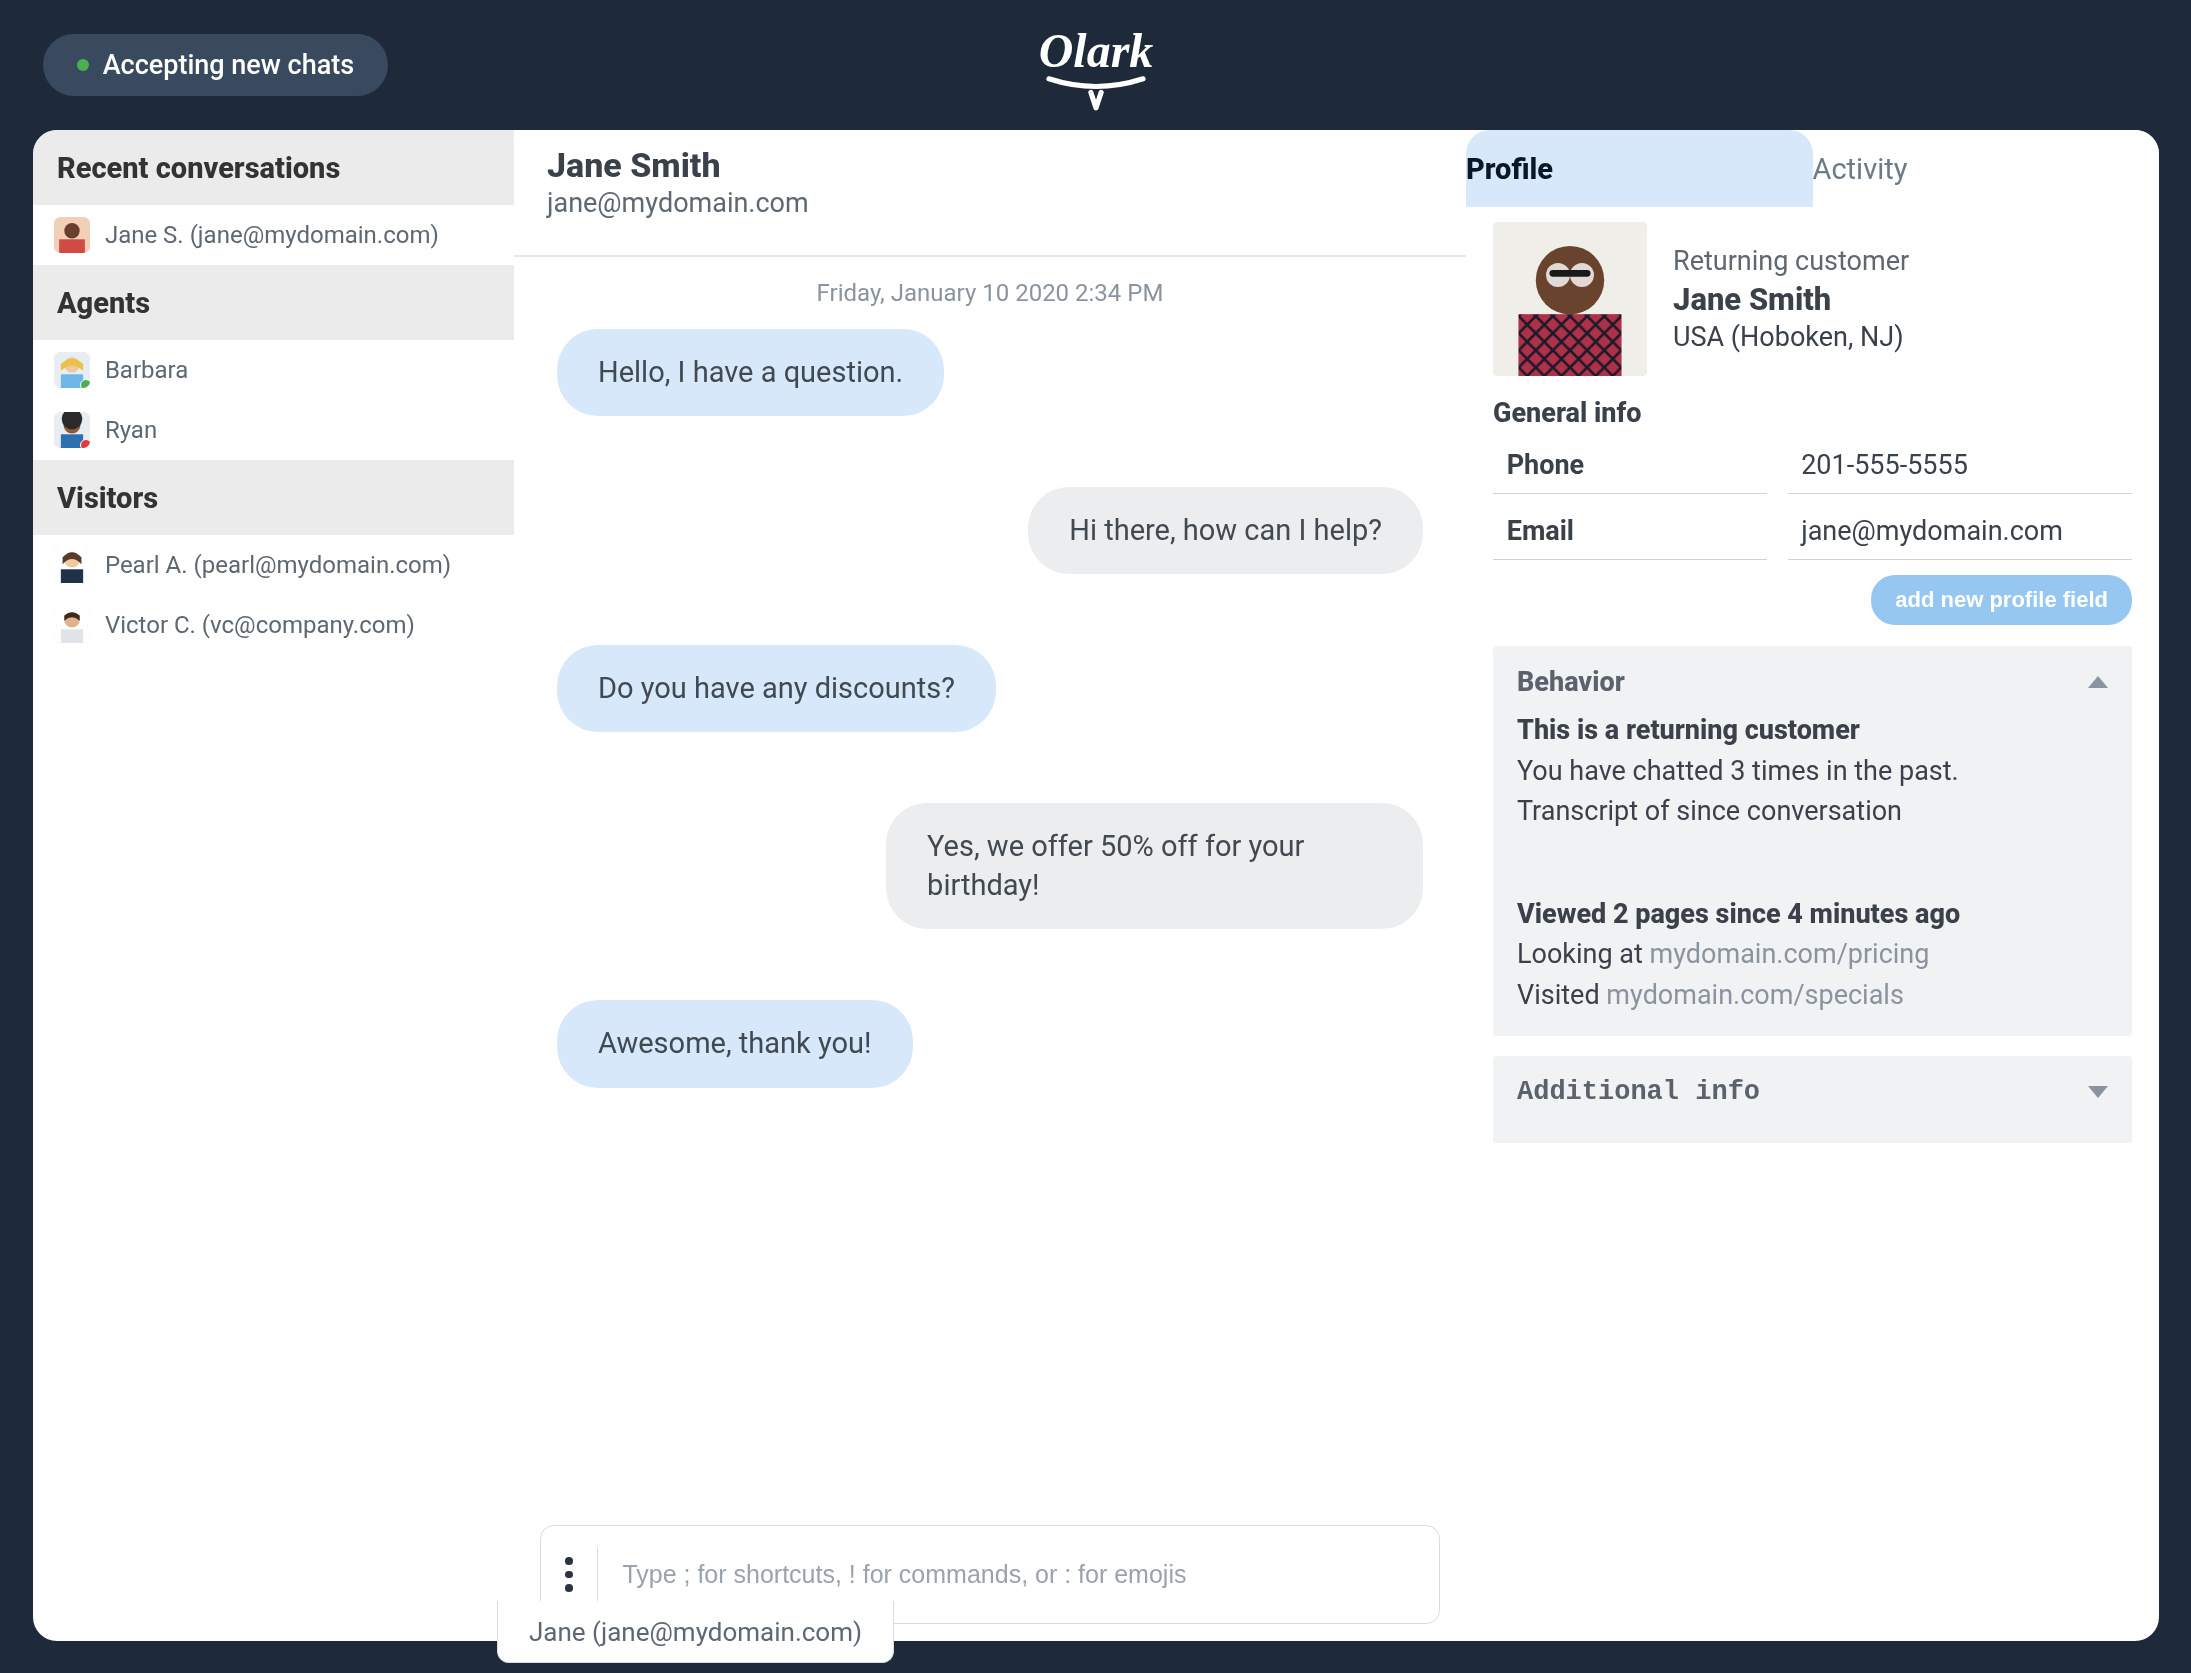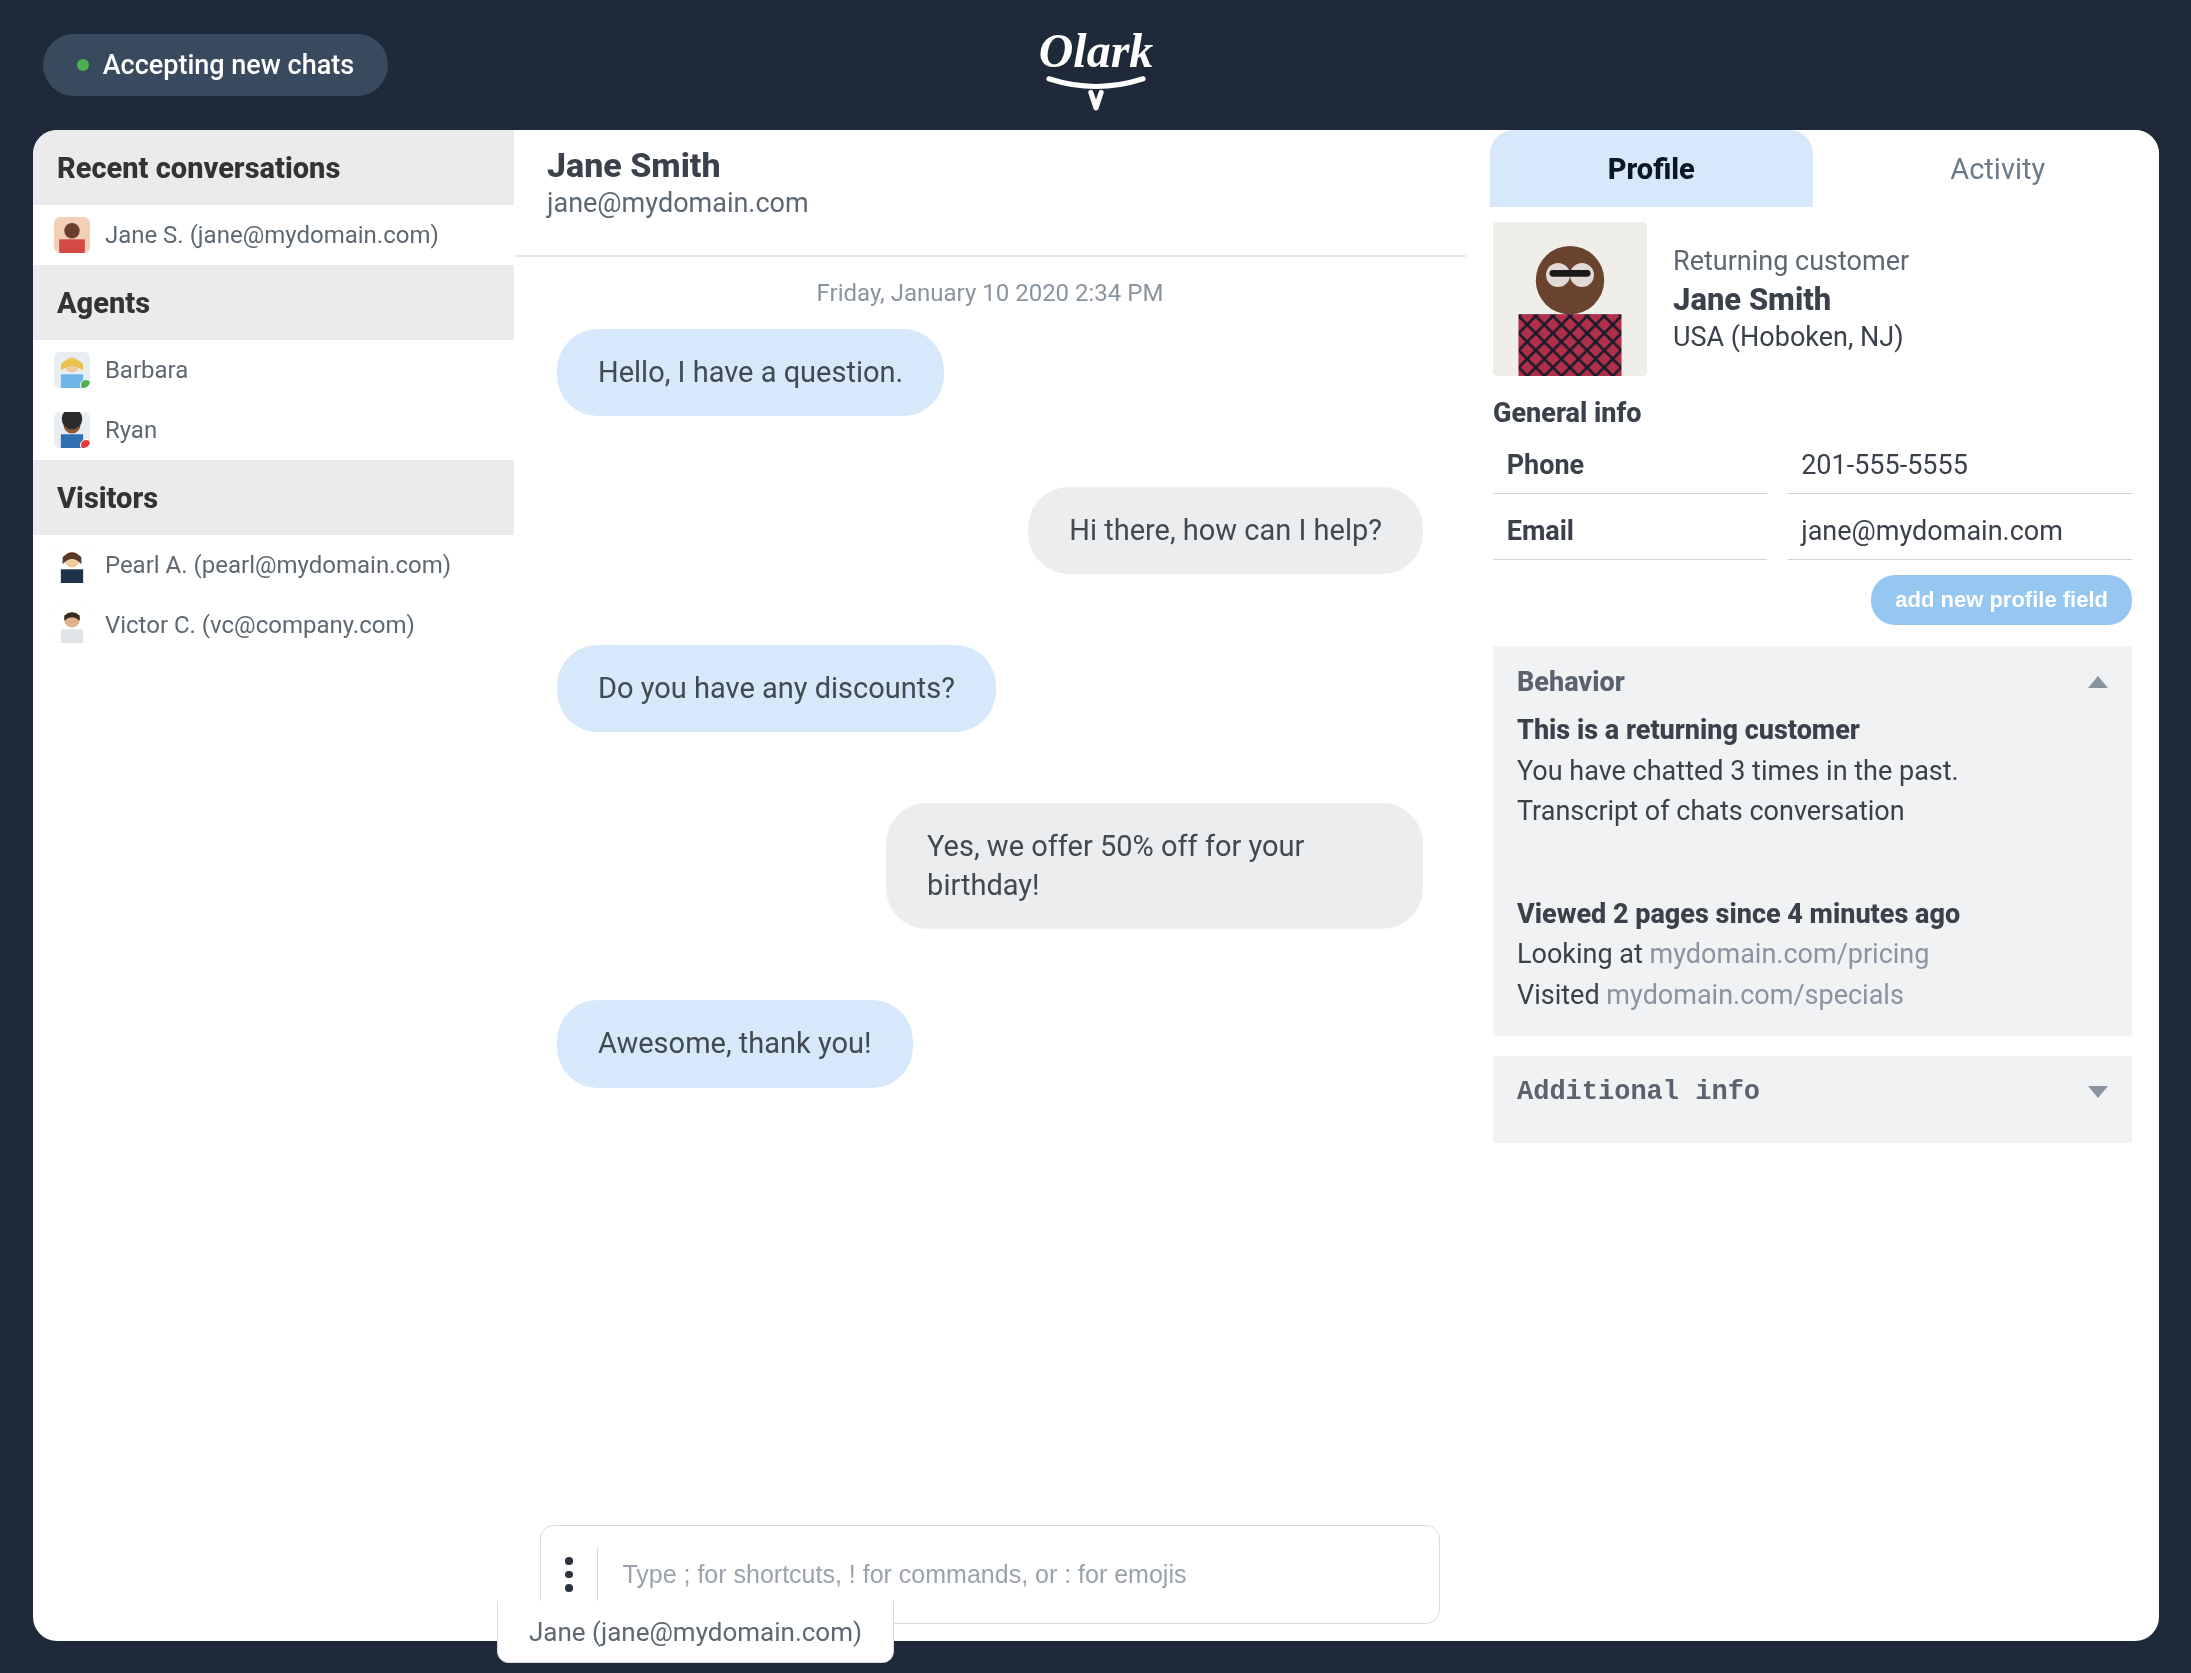--- a/index.html
+++ b/index.html
@@ -17,21 +17,21 @@
   padding: 15.4px 34px; border-radius: 34px; justify-content: center;
 }
 .status-dot { width: 12px; height: 12px; border-radius: 50%; background: #4caf50; }
 .logo { position: absolute; left: 50%; top: 17px; transform: translateX(-50%); color: #fff; }
 .logo svg { width: 154px; height: 103px; }
 
 .app-surface { position: absolute; top: 130px; left: 33px; right: 33px; bottom: 33px; display: flex; gap: 0; }
 
 
 .tabs-wrap { position: absolute; top: 130px; right: 33px; width: 693px; display: flex; z-index: 2; }
-.tab { flex: 1; text-align: center; font-size: 29px; font-weight: 400; color: #6c7a89; background: #fff; padding: 22px 0 20.5px; border-top-left-radius: 24px; border-top-right-radius: 24px; cursor: pointer; margin-left: 24px; }
+.tab { flex: 1; font-size: 29px; font-weight: 400; color: #6c7a89; background: #fff; padding: 22px 0 20.5px; border-top-left-radius: 24px; border-top-right-radius: 24px; cursor: pointer; }
 .tab.active { color: #0b1724; font-weight: 800; background: #d6e8fa; }
 
 .sidebar { width: 481px; background: #fff; border-top-left-radius: 24px; border-bottom-left-radius: 24px; overflow: hidden; display: flex; flex-direction: column; }
 .section-header {
   background: #ebebeb; color: #333; font-size: 29px; font-weight: 800;
   padding: 20.5px 24px;
 }
 .section-header.first { border-top-left-radius: 24px; }
 .list-row {
   display: flex; align-items: center; gap: 15.4px; padding: 12px 20.5px;
@@ -253,21 +253,21 @@
       </div>
 
       <div class="collapsible">
         <div class="collapsible-header">
           <span>Behavior</span>
           <span class="chevron chevron-up"></span>
         </div>
         <div class="behavior-body">
           <div><strong>This is a returning customer</strong></div>
           <div>You have chatted 3 times in the past.</div>
-          <div>Transcript of chats conversation</div>
+          <div>Transcript of since conversation</div>
           <div class="spacer"></div>
           <div><strong>Viewed 2 pages since 4 minutes ago</strong></div>
           <div>
             <span>Looking at </span><span class="link-text">mydomain.com/pricing</span>
           </div>
           <div>
             <span>Visited </span><span class="link-text">mydomain.com/specials</span>
           </div>
         </div>
       </div>

